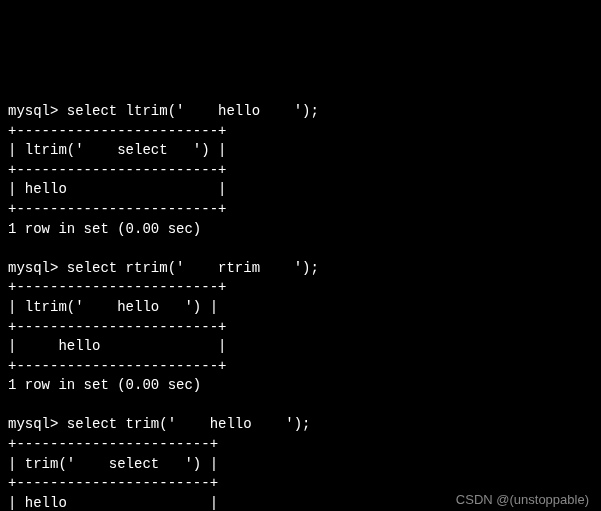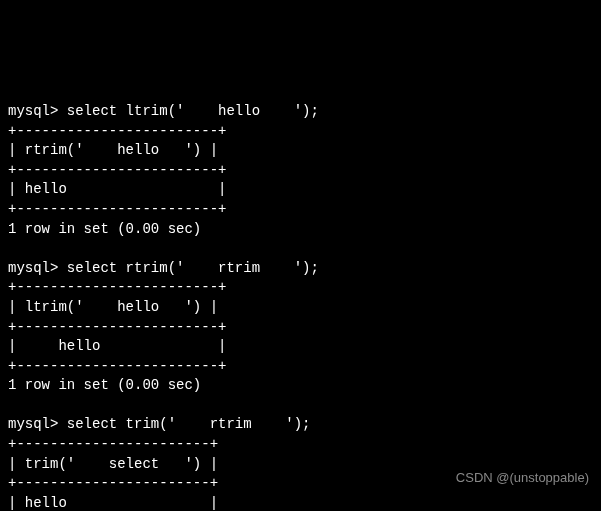--- a/index.html
+++ b/index.html
@@ -18,51 +18,51 @@
       padding: 4px 8px;
       position: relative;
       white-space: pre;
       overflow: hidden;
     }
     .terminal {
       white-space: pre;
     }
     .watermark {
       position: absolute;
-      bottom: 24px;
+      bottom: 2px;
       right: 12px;
       color: #888;
       font-family: Arial, sans-serif;
       font-size: 13px;
       white-space: nowrap;
     }
   </style>
 </head>
 <body>
 
 
 
 <div class="terminal">
 <span>mysql&gt; </span><span>select ltrim('    hello    ');</span>
 <span>+------------------------+</span>
-<span>| rtrim('    hello   ') |</span>
+<span>| ltrim('    select   ') |</span>
 <span>+------------------------+</span>
 <span>| hello                  |</span>
 <span>+------------------------+</span>
 <span>1 row in set (0.00 sec)</span>
 
 <span>mysql&gt; </span><span>select rtrim('    rtrim    ');</span>
 <span>+------------------------+</span>
 <span>| ltrim('    hello   ') |</span>
 <span>+------------------------+</span>
 <span>|     hello              |</span>
 <span>+------------------------+</span>
 <span>1 row in set (0.00 sec)</span>
 
-<span>mysql&gt; </span><span>select trim('    rtrim    ');</span>
+<span>mysql&gt; </span><span>select trim('    hello    ');</span>
 <span>+-----------------------+</span>
 <span>| trim('    select   ') |</span>
 <span>+-----------------------+</span>
 <span>| hello                 |</span>
 
 
 
 
 </div>
 

